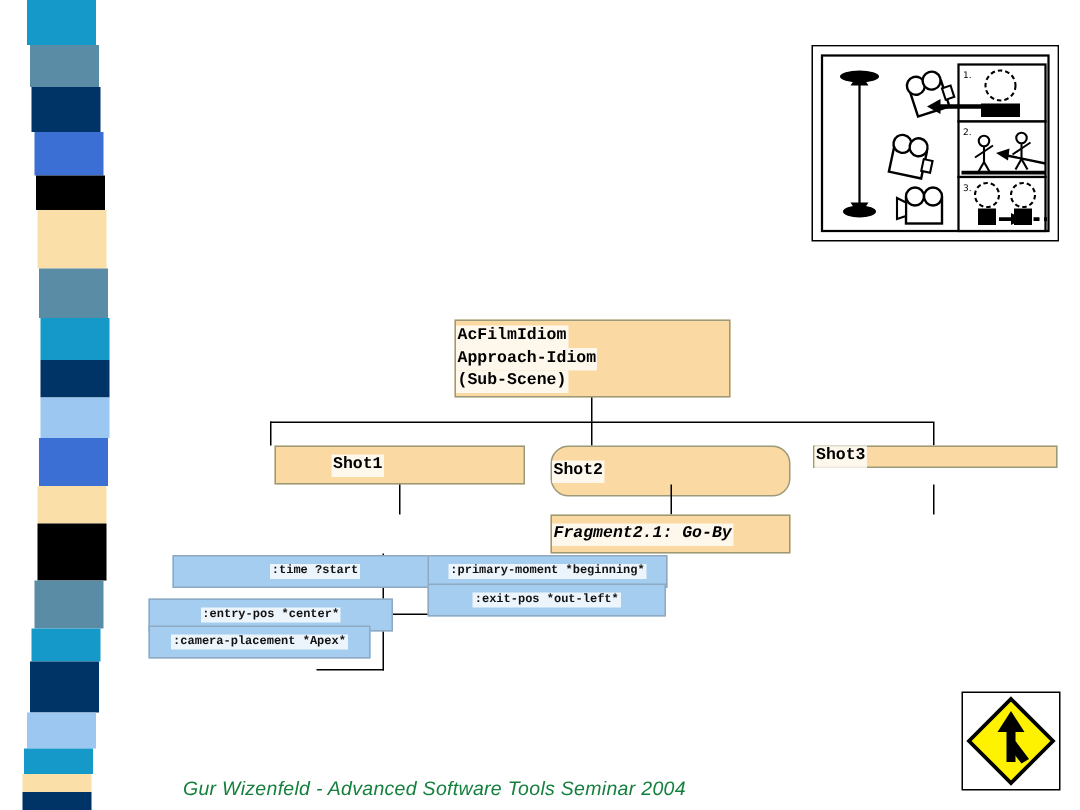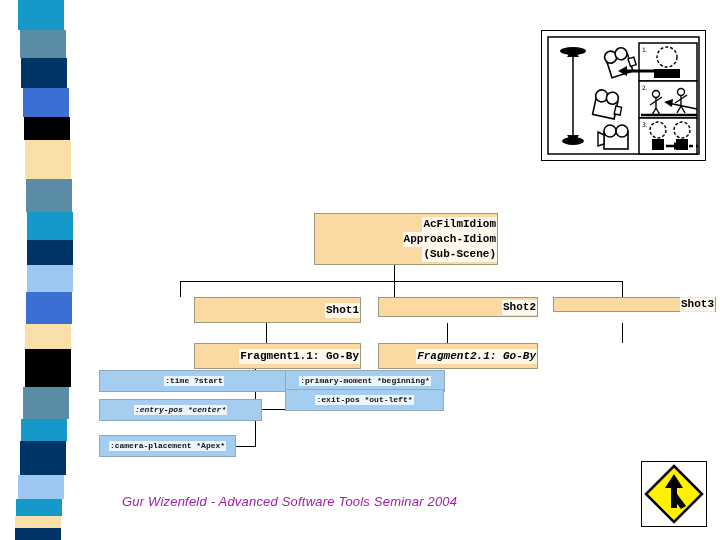--- a/index.html
+++ b/index.html
@@ -48,24 +48,24 @@
     line-height: 46px;
     color: #16365C;
     letter-spacing: 0px;
     white-space: nowrap;
   }
 
   
   #footer {
     position: absolute;
     left: 122px;
-    top: 494px;
+    top: 518px;
     font-size: 13px;
     font-style: italic;
-    color: #a21caf;
+    color: #15803d;
     white-space: nowrap;
     letter-spacing: 0.2px;
   }
 
   
   #diagram {
     position: absolute;
     left: 95px;
     top: 165px;
     width: 615px;
@@ -79,24 +79,23 @@
     color: #1F3864;
     white-space: nowrap;
   }
 
   .node {
     position: absolute;
     box-sizing: border-box;
     background: #FBD9A2;
     border: 1px solid #9A9A7A;
     display: flex;
-    align-items: flex-end;
+    align-items: flex-start;
     justify-content: center;
     flex-direction: column;
-    margin-left: 11px;
   }
   .node .txt {
     font-family: "Liberation Mono", monospace;
     font-weight: bold;
     font-size: 11px;
     line-height: 15px;
     color: #000000;
     white-space: nowrap;
     background: rgba(255,255,255,0.78);
     padding: 0 1px;
@@ -264,53 +263,50 @@
       <span class="txt">Approach-Idiom</span>
       <span class="txt">(Sub-Scene)</span>
     </div>
 
     <div class="ln v" style="left:299px; top:100px; height:16px;"></div>
     <div class="ln h" style="left:85px; top:116px; width:442px;"></div>
     <div class="ln v" style="left:85px; top:116px; height:16px;"></div>
     <div class="ln v" style="left:299px; top:116px; height:16px;"></div>
     <div class="ln v" style="left:527px; top:116px; height:16px;"></div>
 
-    <div class="node" style="left:88px; top:132px; width:167px; height:26px;">
+    <div class="node" style="left:88px; top:132px; width:167px; height:26px;padding-left:37px;">
       <span class="txt">Shot1</span>
     </div>
-    <div class="node" style="left:272px; top:132px; width:160px; height:20px;">
+    <div class="node" style="left:272px; top:132px; width:160px; height:34px;border-radius:12px;">
       <span class="txt">Shot2</span>
     </div>
     <div class="node" style="left:447px; top:132px; width:163px; height:15px;">
       <span class="txt">Shot3</span>
     </div>
 
     <div class="ln v" style="left:171px; top:158px; height:20px;"></div>
     <div class="ln v" style="left:352px; top:158px; height:20px;"></div>
     <div class="ln v" style="left:527px; top:158px; height:20px;"></div>
 
-    <div class="node" style="left:88px; top:178px; width:167px; height:26px;">
-      <span class="txt">Fragment1.1: Go-By</span>
-    </div>
     <div class="node" style="left:272px; top:178px; width:160px; height:26px;font-style:italic;">
       <span class="txt">Fragment2.1: Go-By</span>
     </div>
 
     <div class="ln v" style="left:160px; top:204px; height:78px;"></div>
     <div class="ln h" style="left:116px; top:216px; width:96px;"></div>
     <div class="ln h" style="left:116px; top:244px; width:96px;"></div>
     <div class="ln h" style="left:116px; top:281px; width:45px;"></div>
 
-    <div class="pbox" style="left:4px; top:205px; width:190px; height:22px;">
+    <div class="pbox" style="left:20px; top:205px; width:190px; height:22px;">
       <span class="txt">:time ?start</span>
     </div>
-    <div class="pbox" style="left:4px; top:234px; width:163px; height:22px;font-style:italic;">
+    <div class="pbox" style="left:4px; top:234px; width:163px; height:22px;">
       <span class="txt">:entry-pos *center*</span>
     </div>
-    <div class="pbox" style="left:4px; top:270px; width:137px; height:22px;">
+    <div class="pbox" style="left:4px; top:252px; width:148px; height:22px;">
       <span class="txt">:camera-placement *Apex*</span>
     </div>
 
     <div class="pbox" style="left:190px; top:205px; width:160px; height:22px;">
       <span class="txt">:primary-moment *beginning*</span>
     </div>
     <div class="pbox" style="left:190px; top:224px; width:159px; height:22px;">
       <span class="txt">:exit-pos *out-left*</span>
     </div>
 

